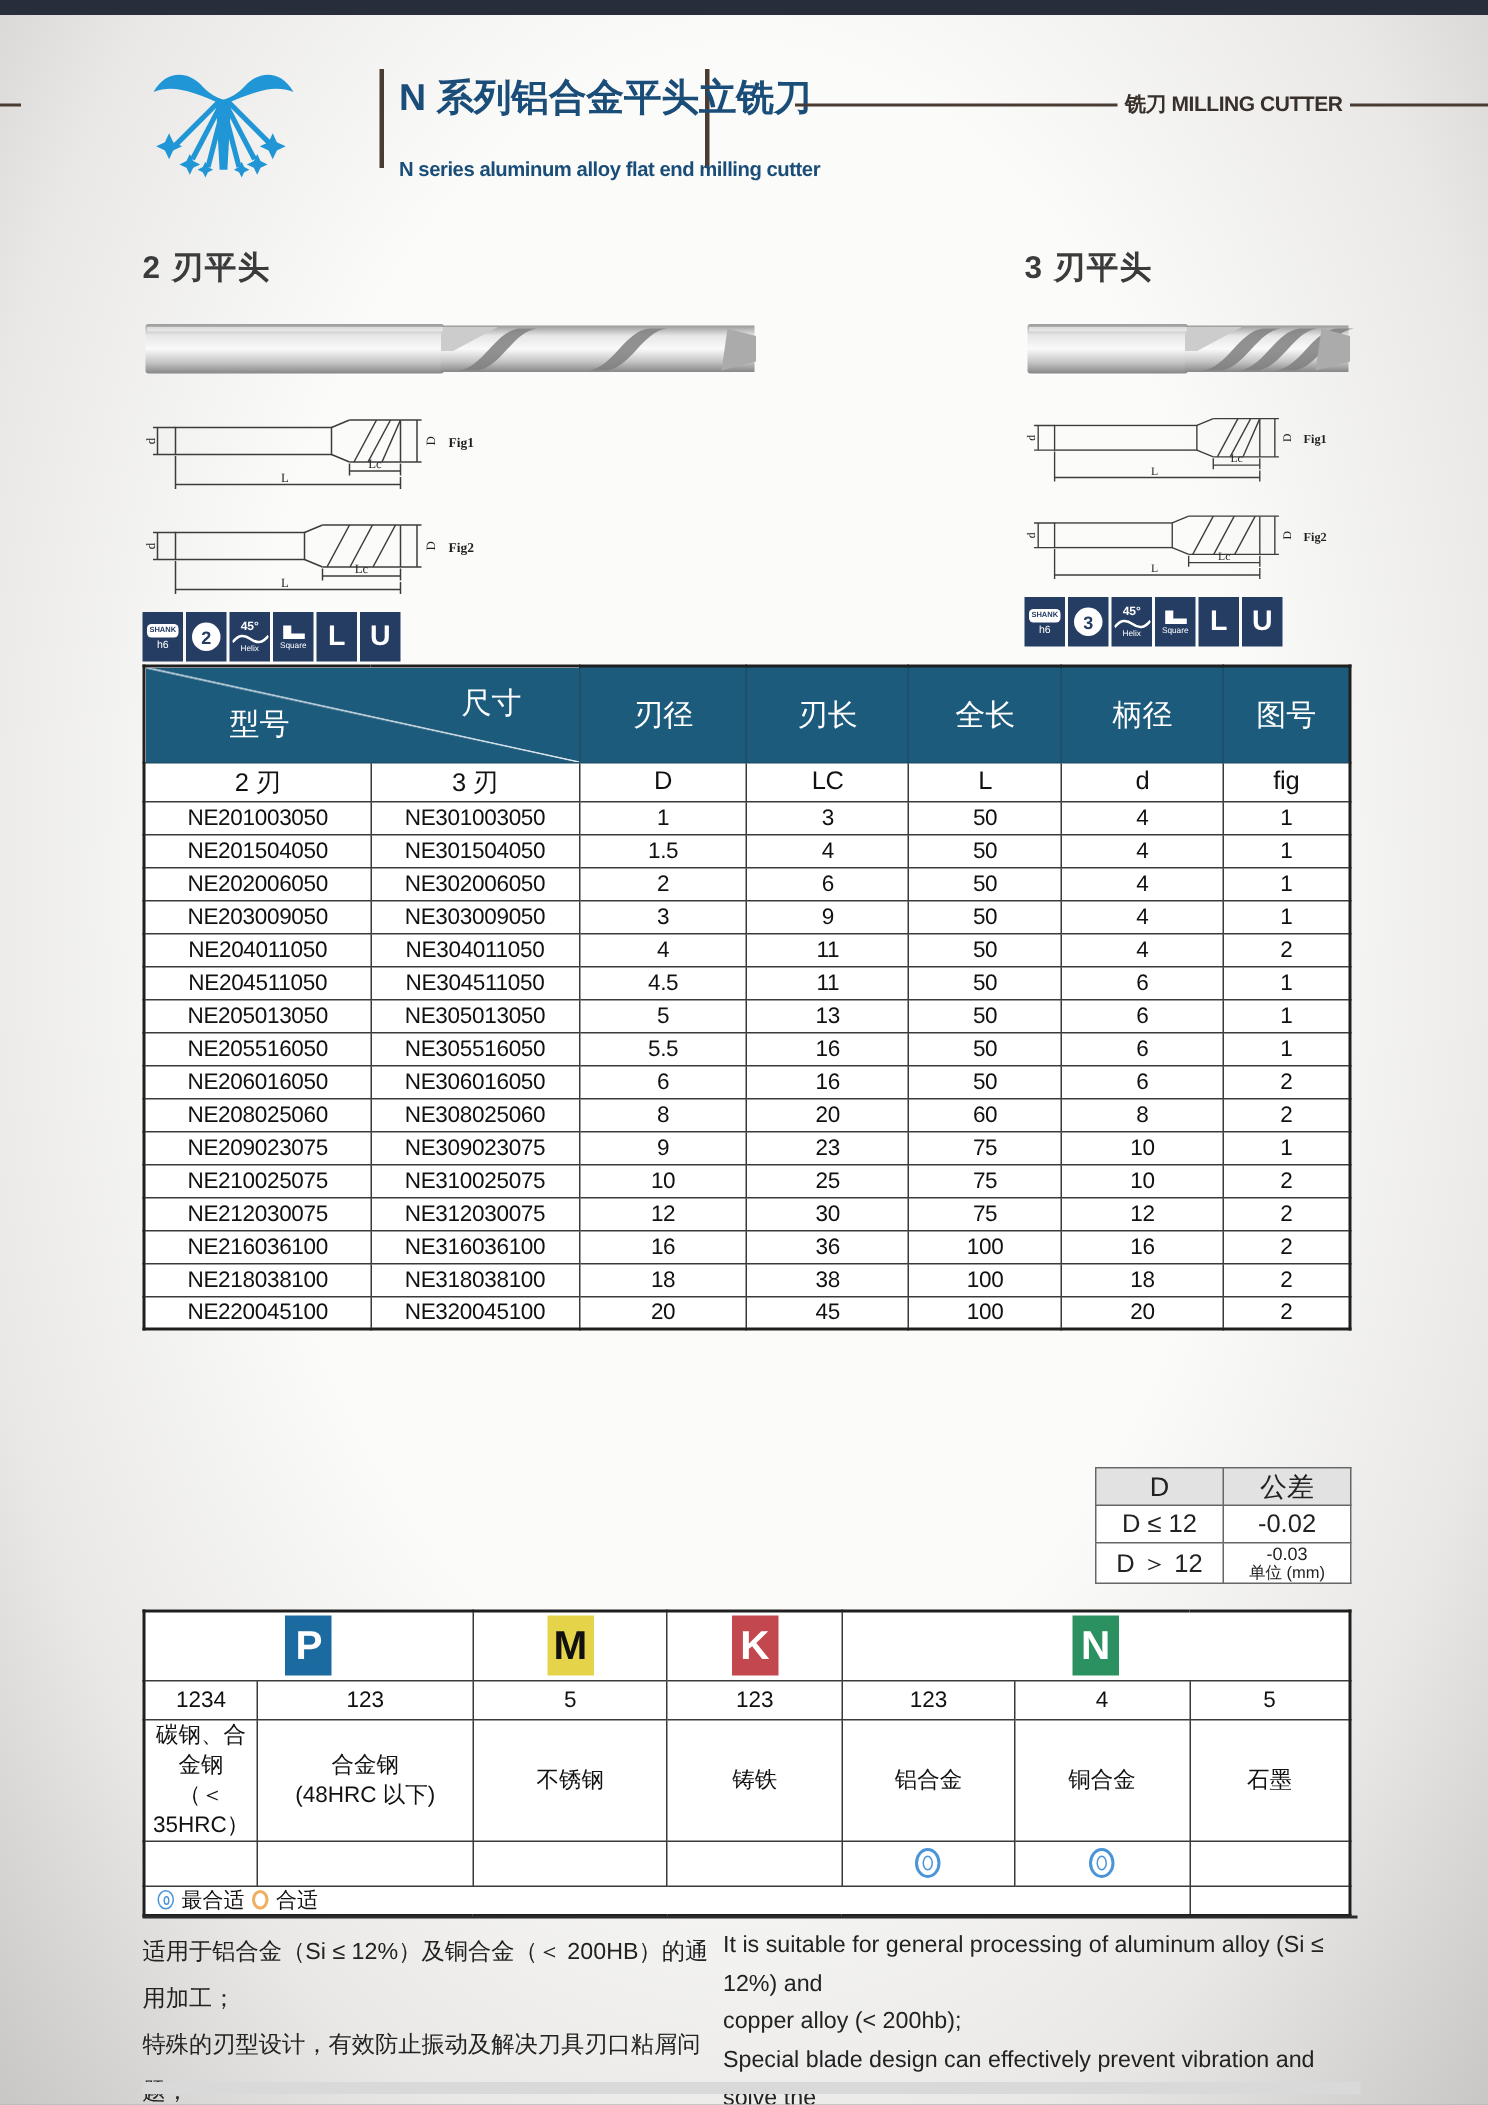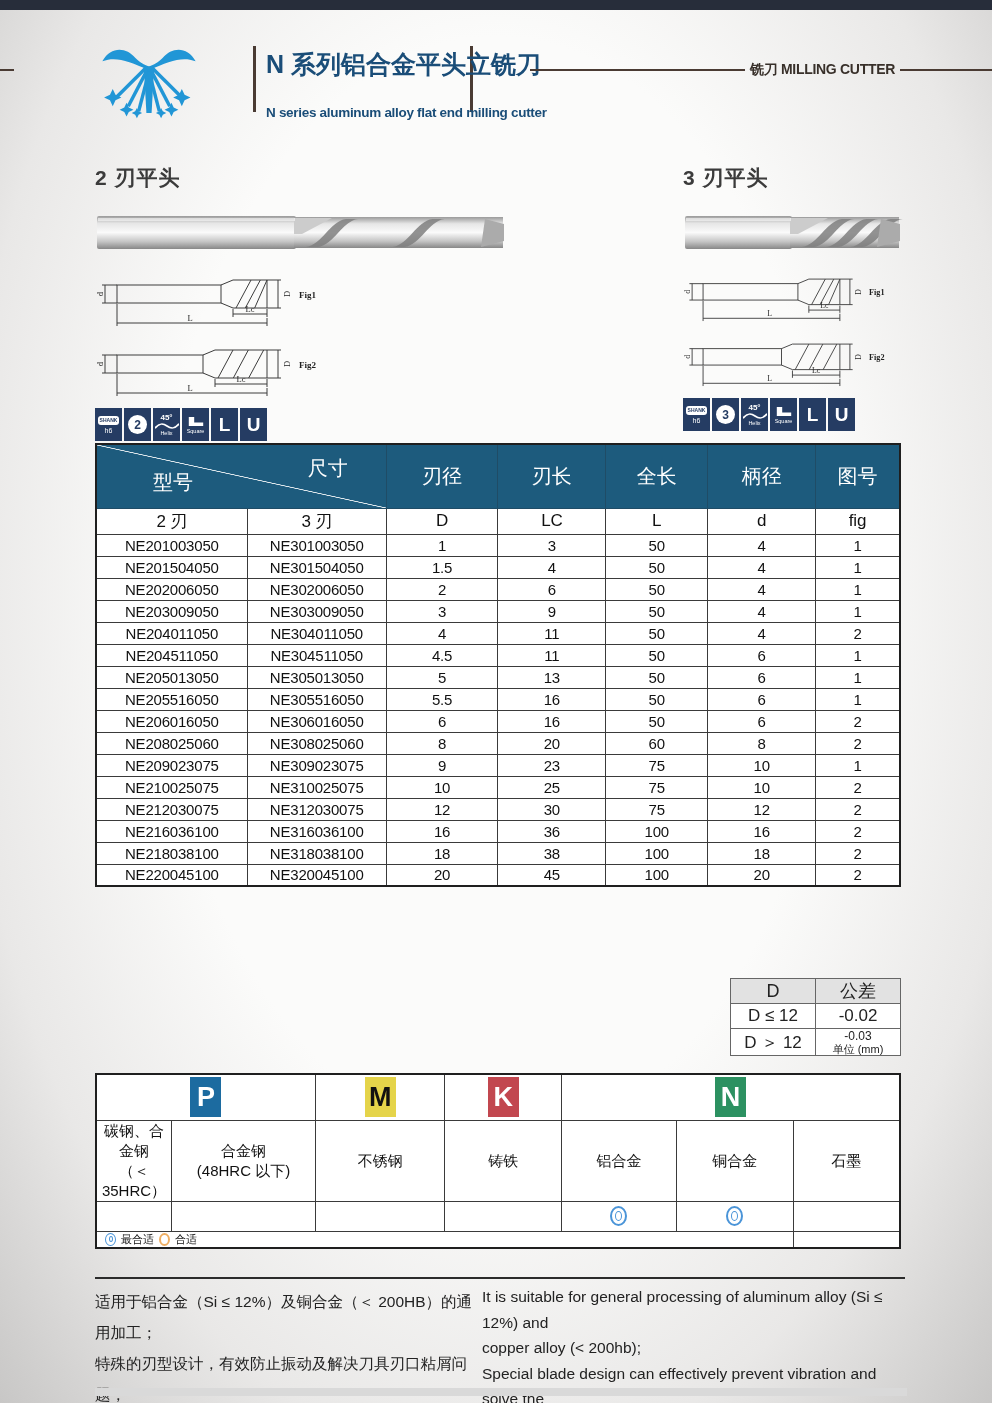--- a/index.html
+++ b/index.html
@@ -78,21 +78,21 @@
   .mat-table td{border:1px solid #3a3a3a;text-align:center;padding:0;color:#111;}
   .mat-table .grp td{height:46px;}
   .grade-badge{display:inline-block;min-width:31px;height:40px;line-height:40px;font-size:27px;font-weight:bold;padding:0 2px;}
   .mat-table .grades td{height:26px;font-size:15px;}
   .mat-table .mats td{height:70px;font-size:15px;white-space:pre-line;line-height:20px;}
   .mat-table .rate td{height:30px;}
   .ring-best{display:inline-flex;width:17px;height:20px;border:2px solid var(--ring-best);border-radius:50%;
     align-items:center;justify-content:center;vertical-align:middle;}
   .ring-best .ring-inner{width:7px;height:10px;border:1.5px solid var(--ring-best);border-radius:50%;}
   .ring-ok{display:inline-block;width:11px;height:13px;border:2px solid var(--ring-ok);border-radius:50%;vertical-align:middle;}
-  .mat-table .legend td{height:16px;text-align:left;font-size:11px;}
+  .mat-table .legend td{height:16px;text-align:left;font-size:14px;}
   .legend-inner{display:flex;align-items:center;gap:5px;padding-left:8px;}
   .legend-inner .ring-best{width:11px;height:13px;border-width:1.5px;}
   .legend-inner .ring-best .ring-inner{width:4px;height:6px;border-width:1px;}
 
   
   .desc-rule{position:absolute;left:95px;top:1277px;width:810px;height:2px;background:#2b2b2b;}
   .desc-cn{position:absolute;left:95px;top:1286px;width:392px;font-size:15.5px;color:#222;line-height:31px;white-space:pre-line;}
   .desc-en{position:absolute;left:482px;top:1284px;width:428px;font-size:15.5px;color:#222;line-height:25.5px;white-space:pre-line;}
   .bottom-bar{position:absolute;left:95px;top:1388px;width:812px;height:8px;background:#d9d9d9;}
 </style>
@@ -586,20 +586,29 @@
         <col style="width:14.5%">
         <col style="width:13.3%">
     </colgroup>
     <tbody>
         <tr class="grp">
       <td colspan="2"><span class="grade-badge" style="background: rgb(28, 107, 160); color: rgb(255, 255, 255);">P</span></td>
       <td><span class="grade-badge" style="background: rgb(229, 212, 74); color: rgb(17, 17, 17);">M</span></td>
       <td><span class="grade-badge" style="background: rgb(194, 71, 79); color: rgb(255, 255, 255);">K</span></td>
       <td colspan="3"><span class="grade-badge" style="background: rgb(44, 145, 97); color: rgb(255, 255, 255);">N</span></td>
     </tr>
+    <tr class="grades">
+      <td>1234</td>
+      <td>123</td>
+      <td>5</td>
+      <td>123</td>
+      <td>123</td>
+      <td>4</td>
+      <td>5</td>
+    </tr>
     <tr class="mats">
       <td>碳钢、合金钢
 （＜ 35HRC）</td>
       <td>合金钢
 (48HRC 以下)</td>
       <td>不锈钢</td>
       <td>铸铁</td>
       <td>铝合金</td>
       <td>铜合金</td>
       <td>石墨</td>

